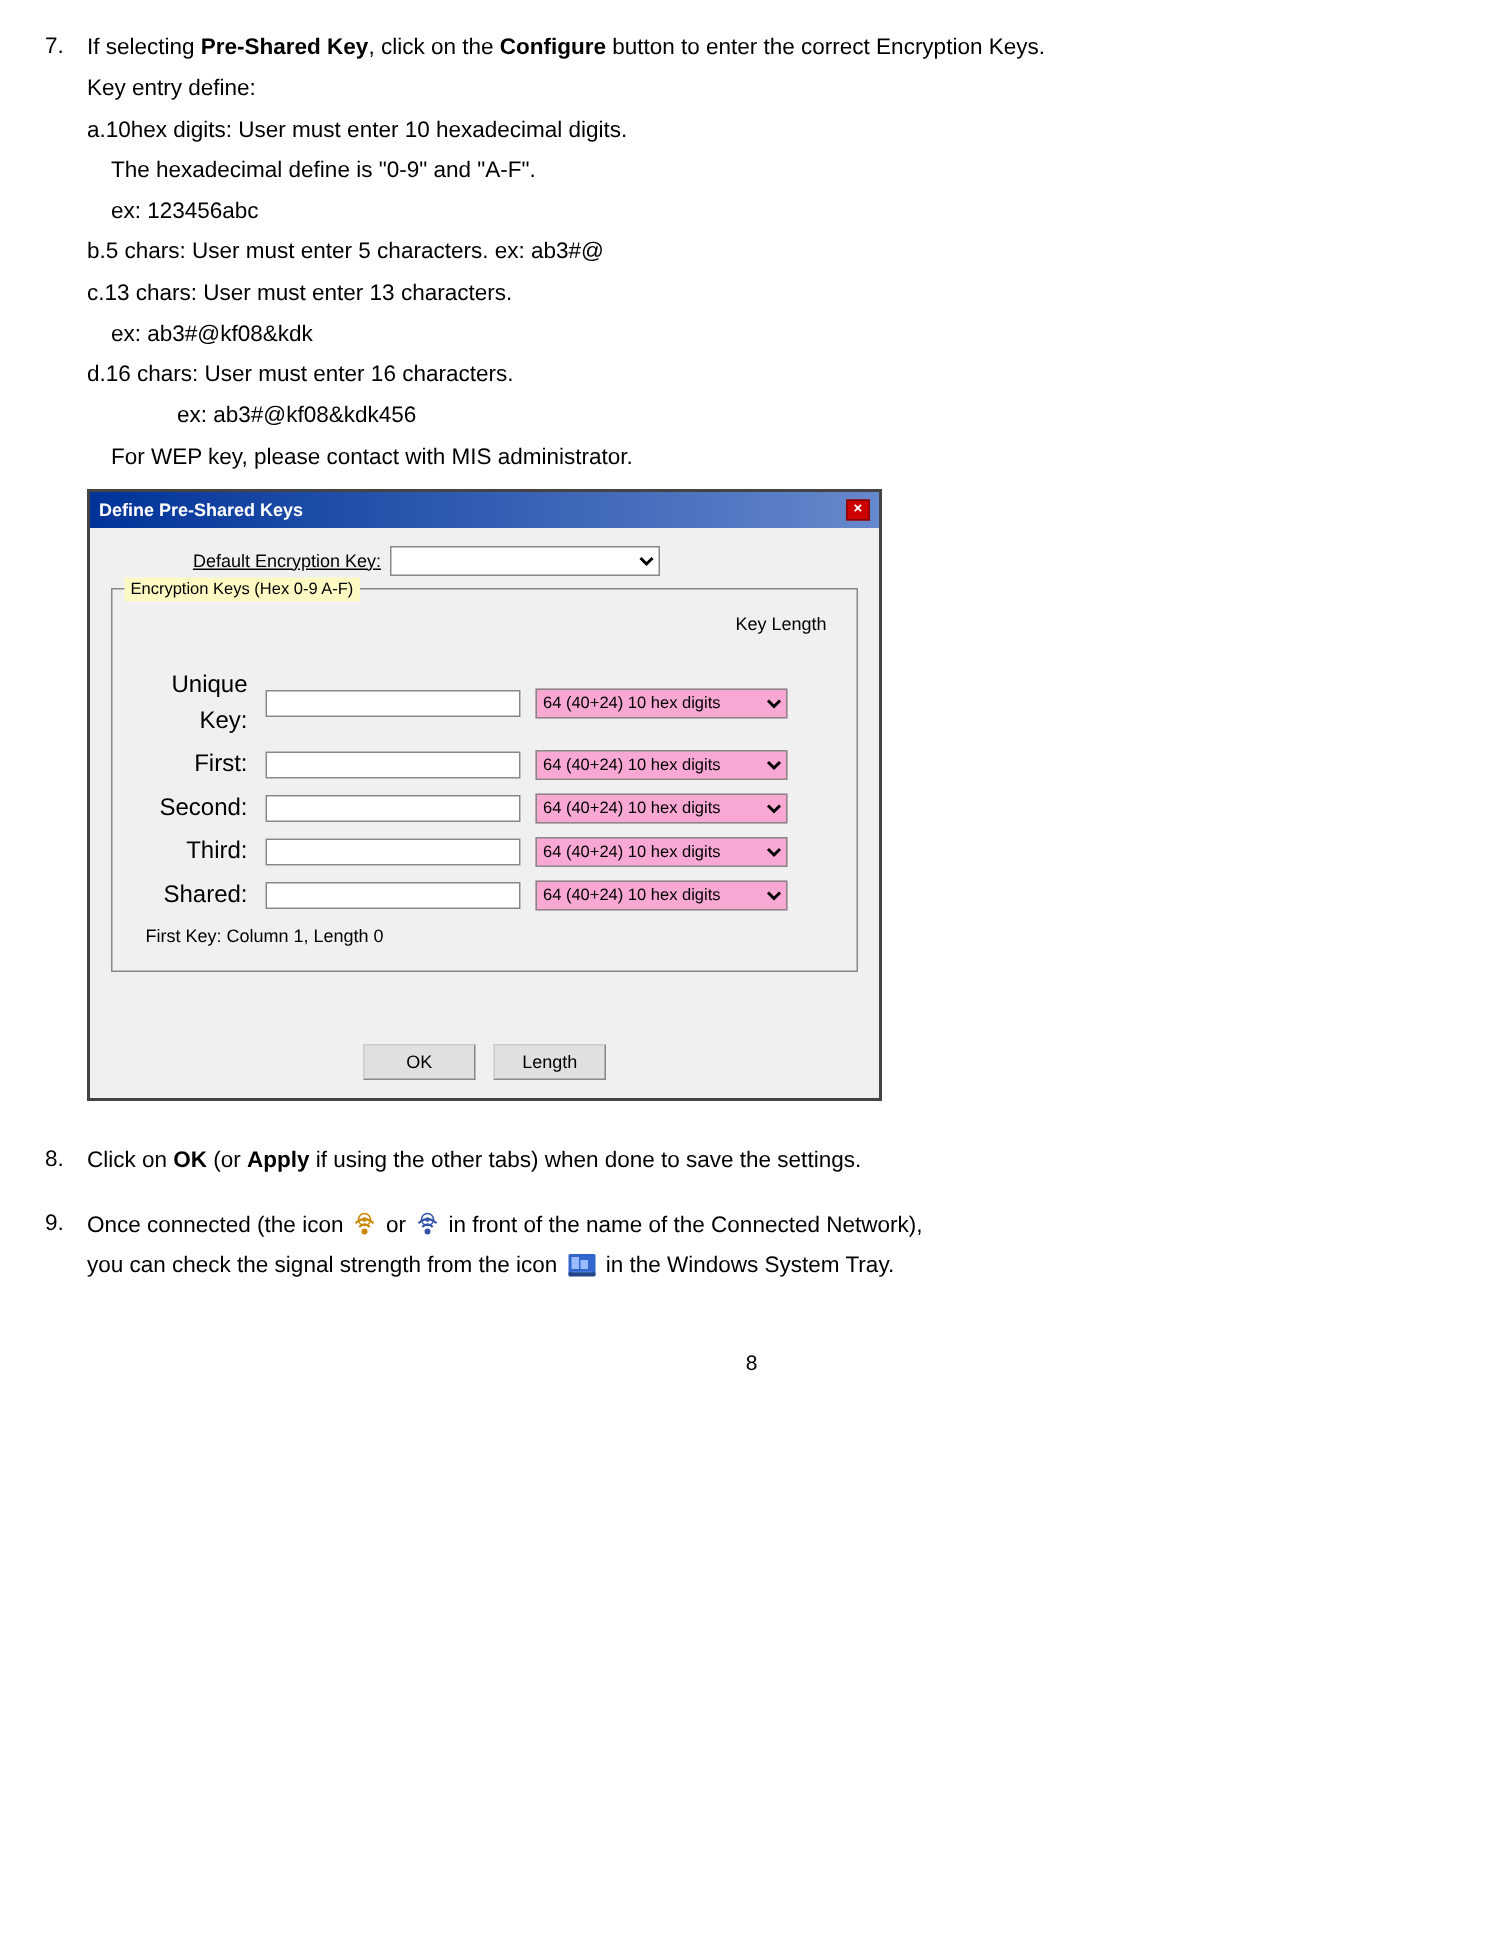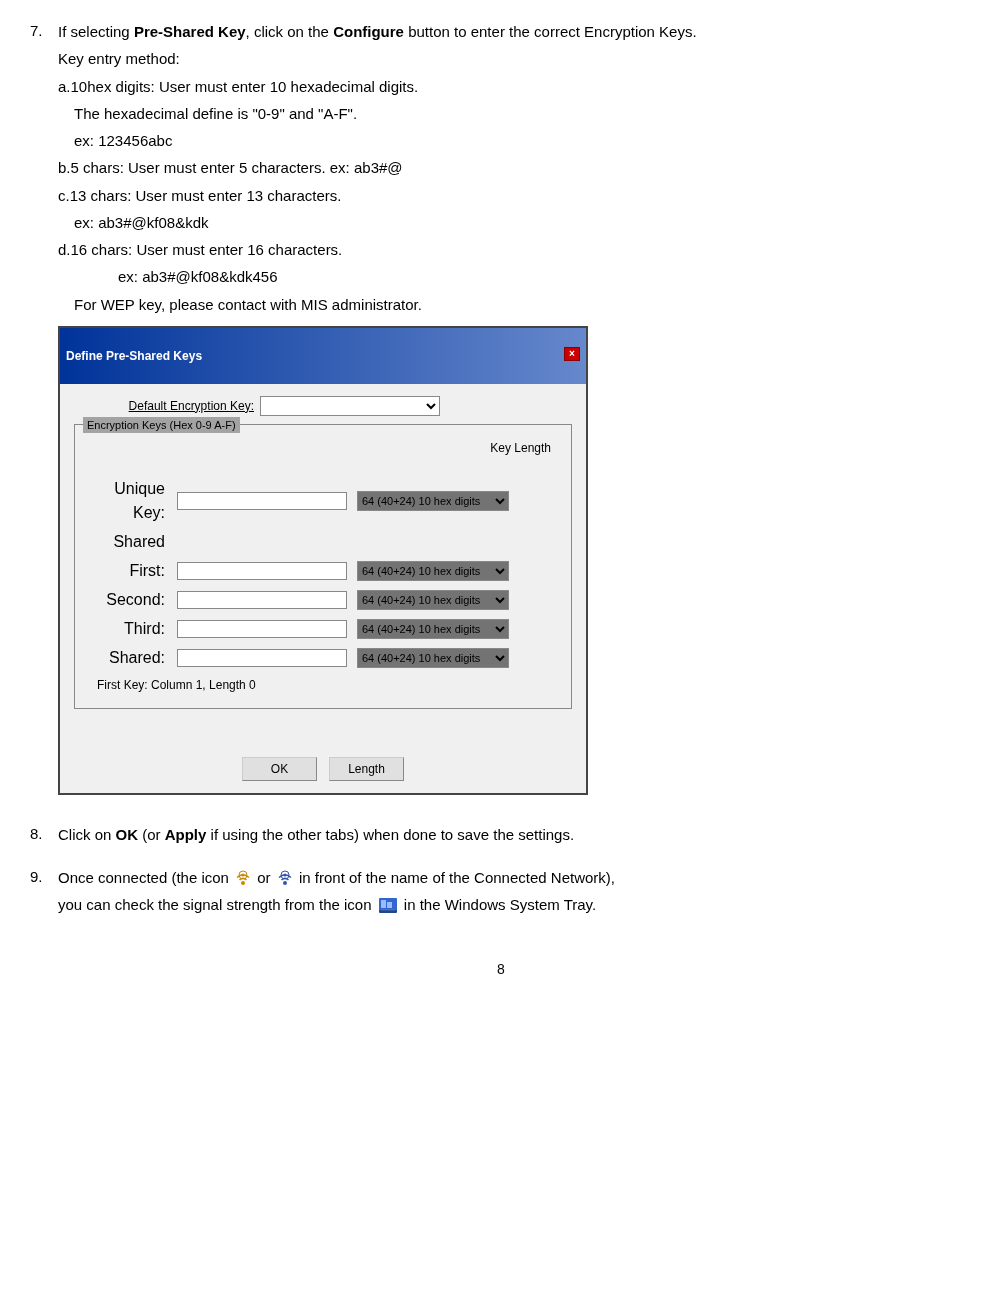--- a/index.html
+++ b/index.html
@@ -65,24 +65,24 @@
       background: #f0f0f0;
       font-size: 12px;
       font-family: Arial, sans-serif;
     }
 
     .dialog-titlebar {
       background: linear-gradient(to right, #003399, #6688cc);
       color: white;
       font-size: 12px;
       font-weight: bold;
-      padding: 19px 6px;
+      padding: 3px 6px;
       display: flex;
       justify-content: space-between;
-      align-items: flex-start;
+      align-items: center;
     }
 
     .dialog-titlebar-close {
       background: #cc0000;
       color: white;
       border: 1px solid #880000;
       width: 16px;
       height: 14px;
       font-size: 10px;
       cursor: pointer;
@@ -122,21 +122,21 @@
       border: 1px solid #888;
       padding: 6px 10px 10px 10px;
       margin-bottom: 10px;
       position: relative;
     }
 
     .dialog-groupbox-legend {
       position: absolute;
       top: -8px;
       left: 8px;
-      background: #a3a3a3;
+      background: #fef9c3;
       padding: 0 4px;
       font-size: 11px;
     }
 
     .dialog-groupbox-inner {
       margin-top: 8px;
     }
 
     .dialog-keylength-header {
       display: flex;
@@ -161,24 +161,24 @@
 
     .key-row-input {
       width: 170px;
       height: 18px;
       border: 1px solid #888;
       background: white;
       font-size: 11px;
     }
 
     .key-row-select {
-      width: 152px;
+      width: 168px;
       height: 20px;
       border: 1px solid #888;
-      background: #737373;
+      background: #f9a8d4;
       font-size: 11px;
       margin-left: 10px;
     }
 
     .dialog-status-row {
       margin: 6px 0 4px 12px;
       font-size: 12px;
     }
 
     .dialog-button-row {
@@ -213,21 +213,21 @@
 <body>
 
 <div class="content-area">
 
   <div class="step-item">
     <div class="step-number">7.</div>
     <div class="step-content">
       <p>
         If selecting <b>Pre-Shared Key</b>, click on the <b>Configure</b> button to enter the correct Encryption Keys.
       </p>
-      <p class="sub-item">Key entry method:</p>
+      <p class="sub-item">Key entry define:</p>
       <p class="sub-item">a.10hex digits: User must enter 10 hexadecimal digits.</p>
       <p class="sub-indent">The hexadecimal define is "0-9" and "A-F".</p>
       <p class="sub-indent">ex: 123456abc</p>
       <p class="sub-item">b.5 chars: User must enter 5 characters. ex: ab3#@</p>
       <p class="sub-item">c.13 chars: User must enter 13 characters.</p>
       <p class="sub-indent">ex: ab3#@kf08&amp;kdk</p>
       <p class="sub-item">d.16 chars: User must enter 16 characters.</p>
       <p class="sub-indent2">ex: ab3#@kf08&amp;kdk456</p>
       <p class="sub-indent">For WEP key, please contact with MIS administrator.</p>
 
@@ -255,23 +255,20 @@
                 </div>
 
                 <div class="dialog-key-row">
                   <span class="key-row-label">Unique Key:</span>
                   <input type="text" class="key-row-input" style="">
                   <select class="key-row-select">
                     <option>64 (40+24) 10 hex digits</option>
                   </select>
                 </div>
 
-                <div class="dialog-key-row">
-                  <span class="key-row-label">Shared</span>
-                </div>
 
                 <div class="dialog-key-row">
                   <span class="key-row-label">First:</span>
                   <input type="text" class="key-row-input" style="">
                   <select class="key-row-select">
                     <option>64 (40+24) 10 hex digits</option>
                   </select>
                 </div>
 
                 <div class="dialog-key-row">

